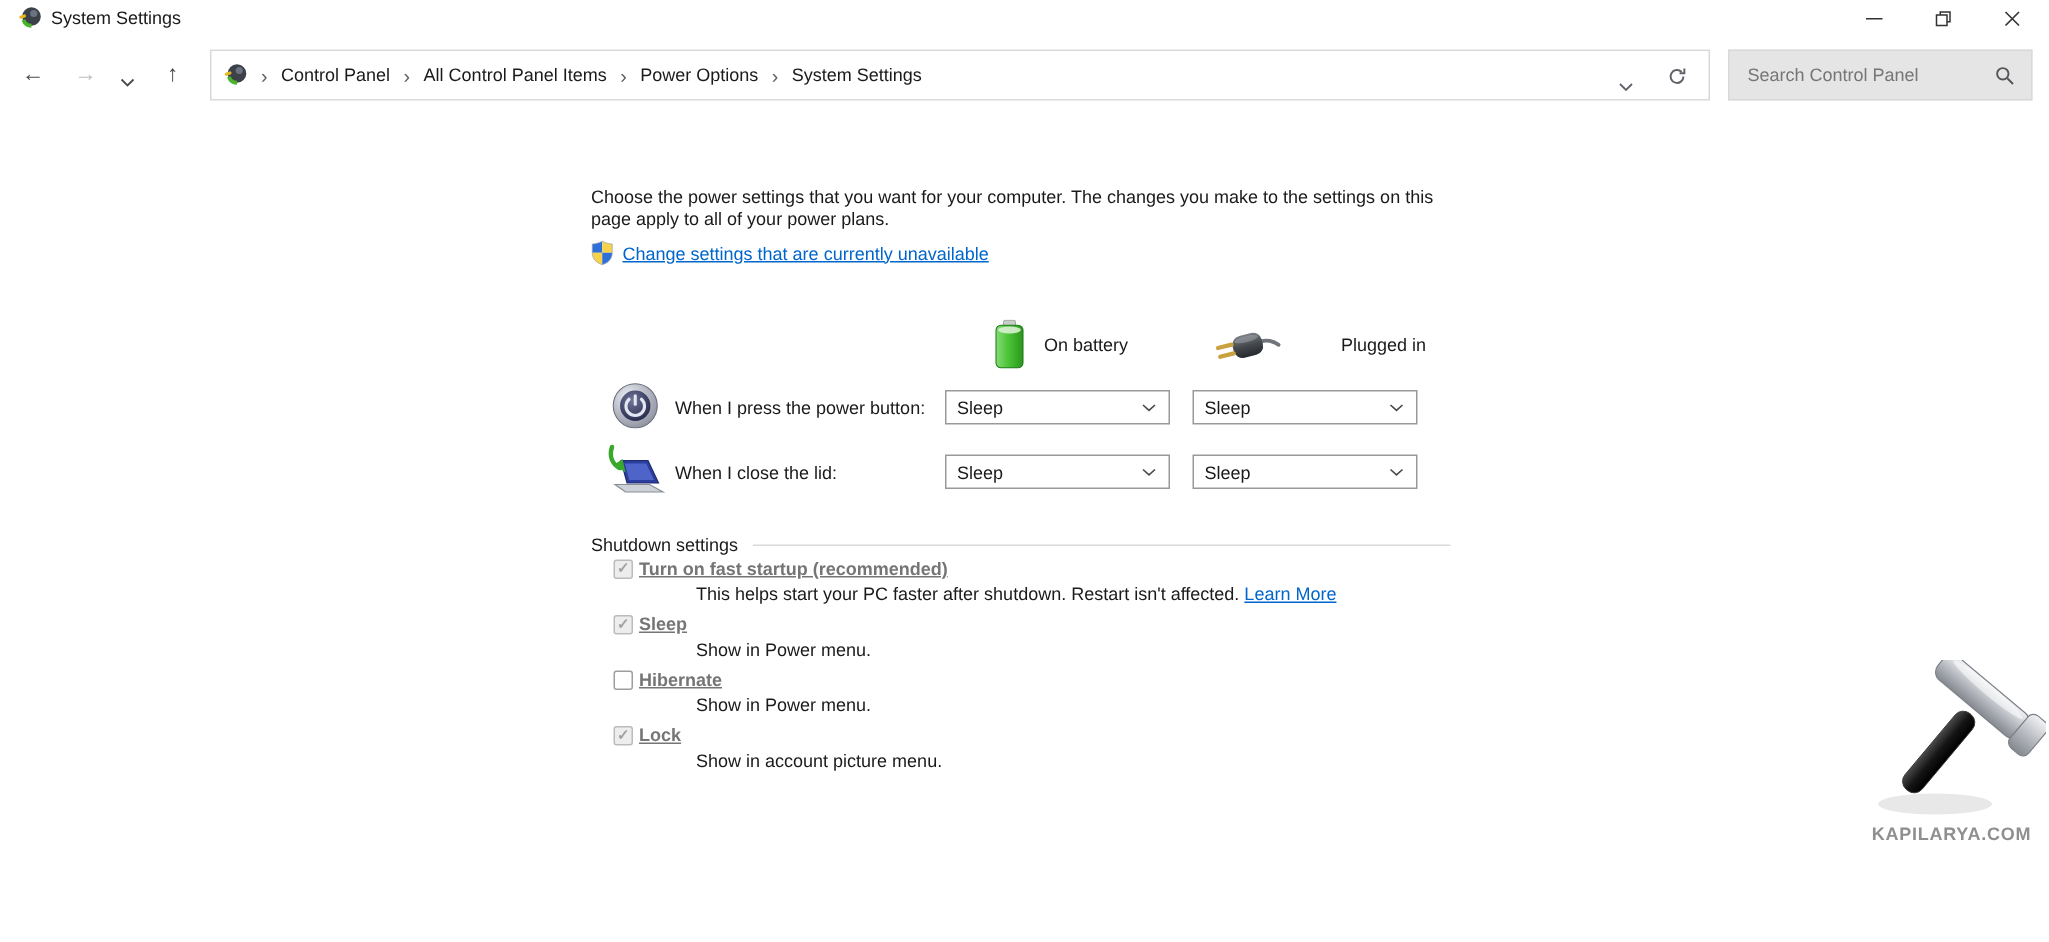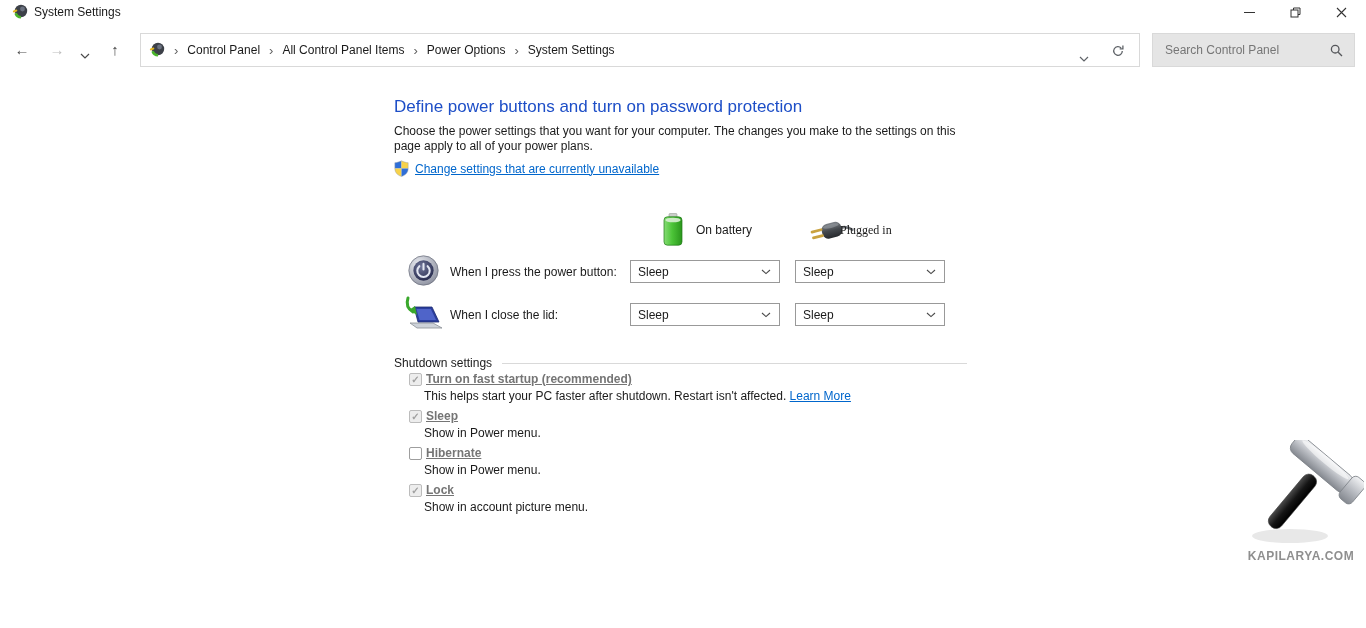--- a/index.html
+++ b/index.html
@@ -53,21 +53,21 @@
 
   .dropdown { position:absolute; width:150px; height:23px; background:#fff; border:1px solid #999; display:flex; align-items:center; cursor:default; }
   .dropdown .val { font-size:12px; padding-left:7px; flex:1; }
   .dropdown .dd-chev { margin-right:8px; display:flex; }
 
   .cb { position:absolute; width:13px; height:13px; border-radius:2px; display:flex; align-items:center; justify-content:center; }
   .cb.checked-disabled { background:#ededed; border:1px solid #bcbcbc; }
   .cb.unchecked { background:#fff; border:1px solid #9e9e9e; }
   .cb .mark { font-size:10px; line-height:10px; color:#a0a0a0; font-weight:bold; }
   .cb-label { position:absolute; font-size:12px; font-weight:bold; color:#757575; white-space:nowrap;text-decoration:underline; }
-  .cb-desc { position:absolute; font-size:12px; color:#1a1a1a; white-space:nowrap; }
+  .cb-desc { position:absolute; font-size:12px; color:#1a1a1a; white-space:nowrap;margin-left:40px; }
   .learn-link { color:#0066cc; text-decoration:underline; cursor:pointer; }
 
   
   .hammer { position:absolute; left:1242px; top:440px; }
   .wm-text { position:absolute; left:1238px; top:549px; width:126px; text-align:center; font-size:12px; font-weight:bold; color:#8f8f8f; letter-spacing:0.5px; white-space:nowrap; }
 </style>
 </head>
 <body>
 
 <div id="screen">
@@ -138,21 +138,20 @@
   <div class="searchbox">
     <input class="search-input" type="text" placeholder="Search Control Panel" style="">
     <span class="search-mag">
       <svg width="14" height="14" viewBox="0 0 14 14">
         <circle cx="5.2" cy="5.2" r="3.8" fill="none" stroke="#54565a" stroke-width="1.3"></circle>
         <path d="M8.2 8.2 L12 12" stroke="#54565a" stroke-width="1.3"></path>
       </svg>
     </span>
   </div>
 
-  <div class="heading">Define power buttons and turn on password protection</div>
   <div class="intro">Choose the power settings that you want for your computer. The changes you make to the settings on this page apply to all of your power plans.</div>
 
   <div class="uac-row">
     <svg width="15" height="17" viewBox="0 0 16 18">
       <defs>
           <clipPath id="shieldClip">
             <path d="M8 0.8 C5.6 2 3.1 2.7 0.9 2.8 L0.9 9 C0.9 13.6 4.1 16.3 8 17.5 C11.9 16.3 15.1 13.6 15.1 9 L15.1 2.8 C12.9 2.7 10.4 2 8 0.8 Z"></path>
           </clipPath>
         </defs>
       <g clip-path="url(#shieldClip)">
@@ -190,21 +189,21 @@
     </linearGradient>
       </defs>
     <g transform="rotate(-14 23 13)">
       <path d="M33 12 q7 0 11 5" fill="none" stroke="#70757b" stroke-width="2.6" stroke-linecap="round"></path>
       <rect x="14" y="5" width="20" height="15" rx="6" fill="url(#plugGrad)"></rect>
       <rect x="3" y="8" width="12" height="2.8" rx="1.3" fill="#c9a23f"></rect>
       <rect x="3" y="14" width="12" height="2.8" rx="1.3" fill="#c9a23f"></rect>
       <ellipse cx="24" cy="8.2" rx="8" ry="2" fill="#9ba0a6" opacity="0.55"></ellipse>
     </g>
   </svg>
-  <span class="col-hdr-label" style="left:840px; top:223px;font-family:Liberation Serif, serif;">Plugged in</span>
+  <span class="col-hdr-label" style="left:894px; top:223px;">Plugged in</span>
 
   <svg class="icon-abs" style="left:408px; top:255px;" width="31" height="31" viewBox="0 0 30 30">
     <defs>
       <radialGradient id="pwrOuter" cx="35%" cy="30%" r="80%">
           <stop offset="0" stop-color="#eceef3"></stop>
           <stop offset="1" stop-color="#898d9c"></stop>
         </radialGradient>
       <radialGradient id="pwrInner" cx="40%" cy="32%" r="75%">
           <stop offset="0" stop-color="#707699"></stop>
           <stop offset="1" stop-color="#23274a"></stop>

